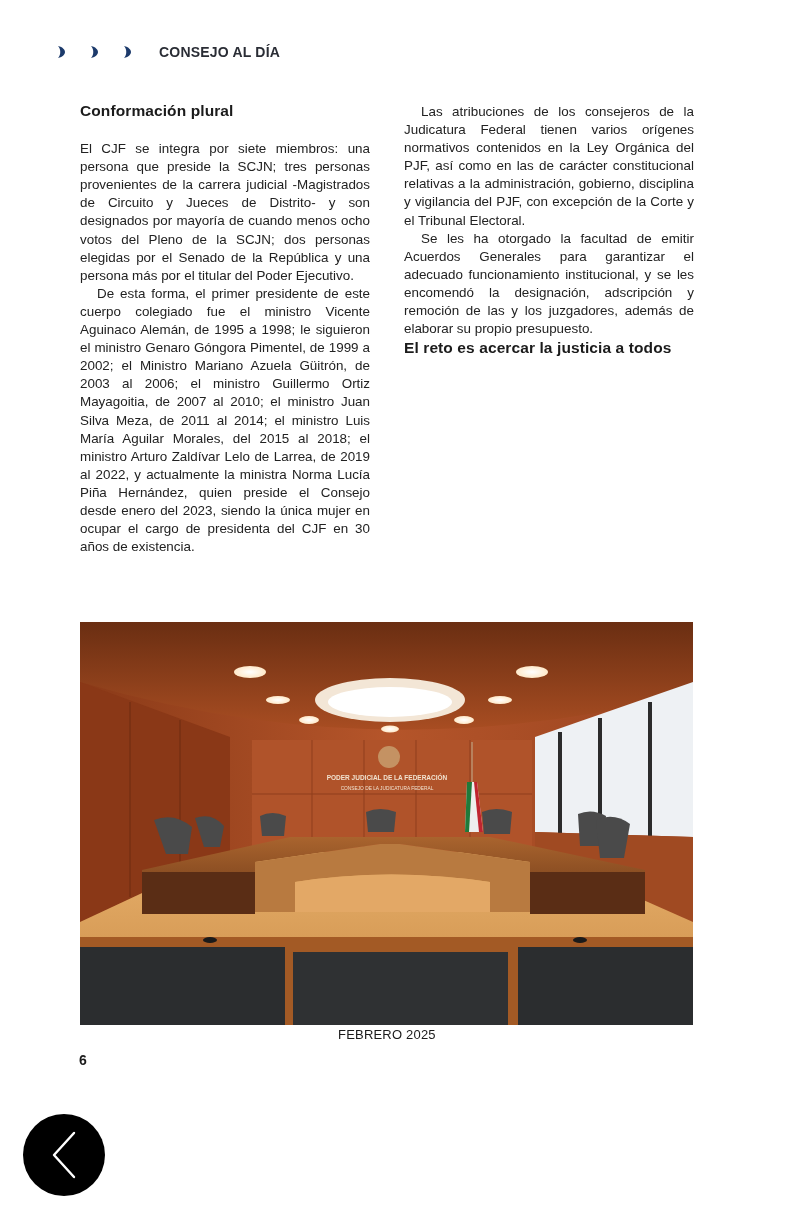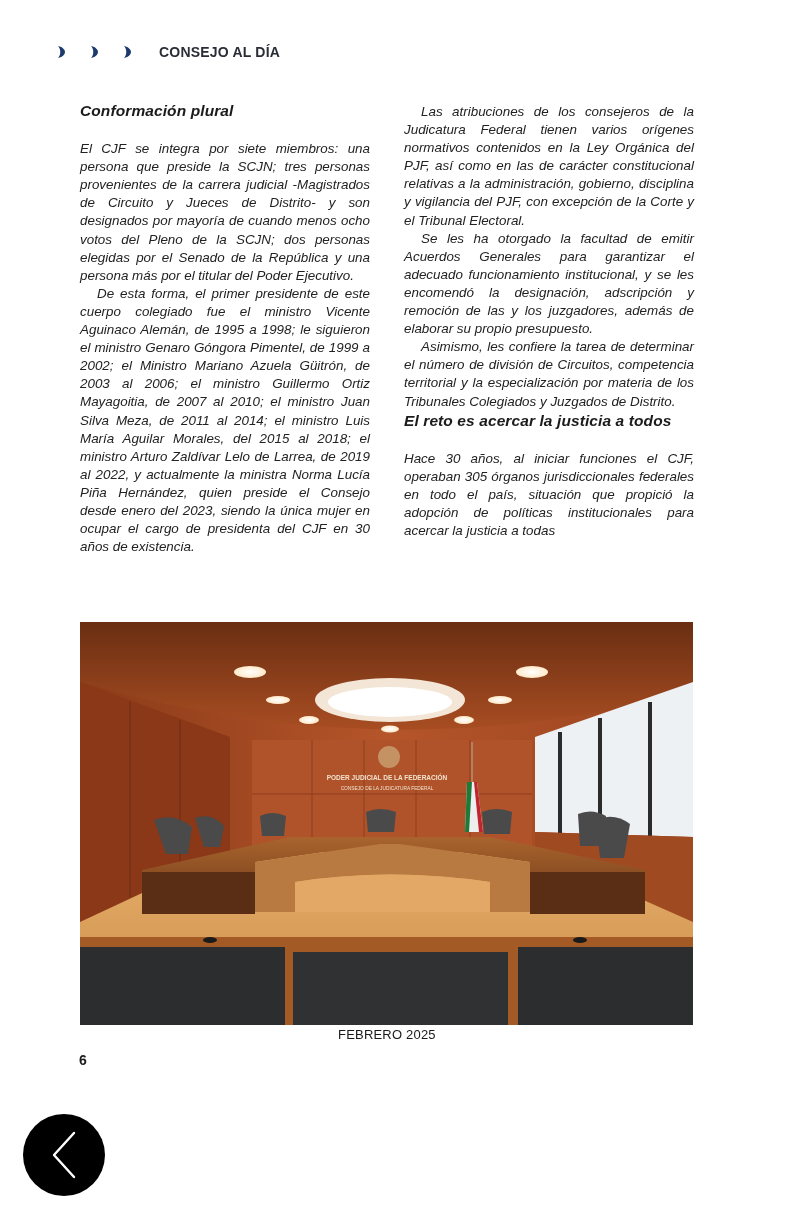--- a/index.html
+++ b/index.html
@@ -17,21 +17,21 @@
       position: relative;
     }
     .chev svg { display: block; }
     .header-title {
       font-weight: bold; font-size: 14px; letter-spacing: 0.2px;
       color: #2a2d35; margin-left: 2px;
     }
     .col {
       position: absolute; top: 100px; width: 290px;
       font-size: 13.4px; line-height: 18.1px;
-      text-align: justify; color: #222; font-style: italic;
+      text-align: justify; color: #222;
     }
     .col.left { left: 80px; }
     .col.right { left: 404px; }
     .col h2 {
       font-size: 15.5px; font-weight: bold; margin: 2px 0 20px 0;
       color: #1b1b1b; text-align: left; letter-spacing: 0.1px;
     }
     .col p { margin: 0; }
     .col p.indent { text-indent: 17px; }
     .col h2.second { margin-top: 1px; }
@@ -77,23 +77,21 @@
 
 <div class="col left">
   <h2>Conformación plural</h2>
   <p>El CJF se integra por siete miembros: una persona que preside la SCJN; tres personas provenientes de la carrera judicial -Magistrados de Circuito y Jueces de Distrito- y son designados por mayoría de cuando menos ocho votos del Pleno de la SCJN; dos personas elegidas por el Senado de la República y una persona más por el titular del Poder Ejecutivo.</p>
   <p class="indent">De esta forma, el primer presidente de este cuerpo colegiado fue el ministro Vicente Aguinaco Alemán, de 1995 a 1998; le siguieron el ministro Genaro Góngora Pimentel, de 1999 a 2002; el Ministro Mariano Azuela Güitrón, de 2003 al 2006; el ministro Guillermo Ortiz Mayagoitia, de 2007 al 2010; el ministro Juan Silva Meza, de 2011 al 2014; el ministro Luis María Aguilar Morales, del 2015 al 2018; el ministro Arturo Zaldívar Lelo de Larrea, de 2019 al 2022, y actualmente la ministra Norma Lucía Piña Hernández, quien preside el Consejo desde enero del 2023, siendo la única mujer en ocupar el cargo de presidenta del CJF en 30 años de existencia.</p>
 </div>
 
 <div class="col right">
   <p class="indent" style="margin-top:3px;">Las atribuciones de los consejeros de la Judicatura Federal tienen varios orígenes normativos contenidos en la Ley Orgánica del PJF, así como en las de carácter constitucional relativas a la administración, gobierno, disciplina y vigilancia del PJF, con excepción de la Corte y el Tribunal Electoral.</p>
   <p class="indent">Se les ha otorgado la facultad de emitir Acuerdos Generales para garantizar el adecuado funcionamiento institucional, y se les encomendó la designación, adscripción y remoción de las y los juzgadores, además de elaborar su propio presupuesto.</p>
-  <p class="indent">Asimismo, les confiere la tarea de determinar el número de división de Circuitos, competencia territorial y la especialización por materia de los Tribunales Colegiados y Juzgados de Distrito.</p>
   <h2 class="second">El reto es acercar la justicia a todos</h2>
-  <p>Hace 30 años, al iniciar funciones el CJF, operaban 305 órganos jurisdiccionales federales en todo el país, situación que propició la adopción de políticas institucionales para acercar la justicia a todas</p>
 </div>
 
 <div class="photo">
   <svg width="613" height="403" viewBox="0 0 613 403">
     <defs>
       <linearGradient id="ceil" x1="0" y1="0" x2="0" y2="1">
         <stop offset="0" stop-color="#6a2e12"></stop>
         <stop offset="1" stop-color="#a84d22"></stop>
       </linearGradient>
       <linearGradient id="wall" x1="0" y1="0" x2="1" y2="0">

